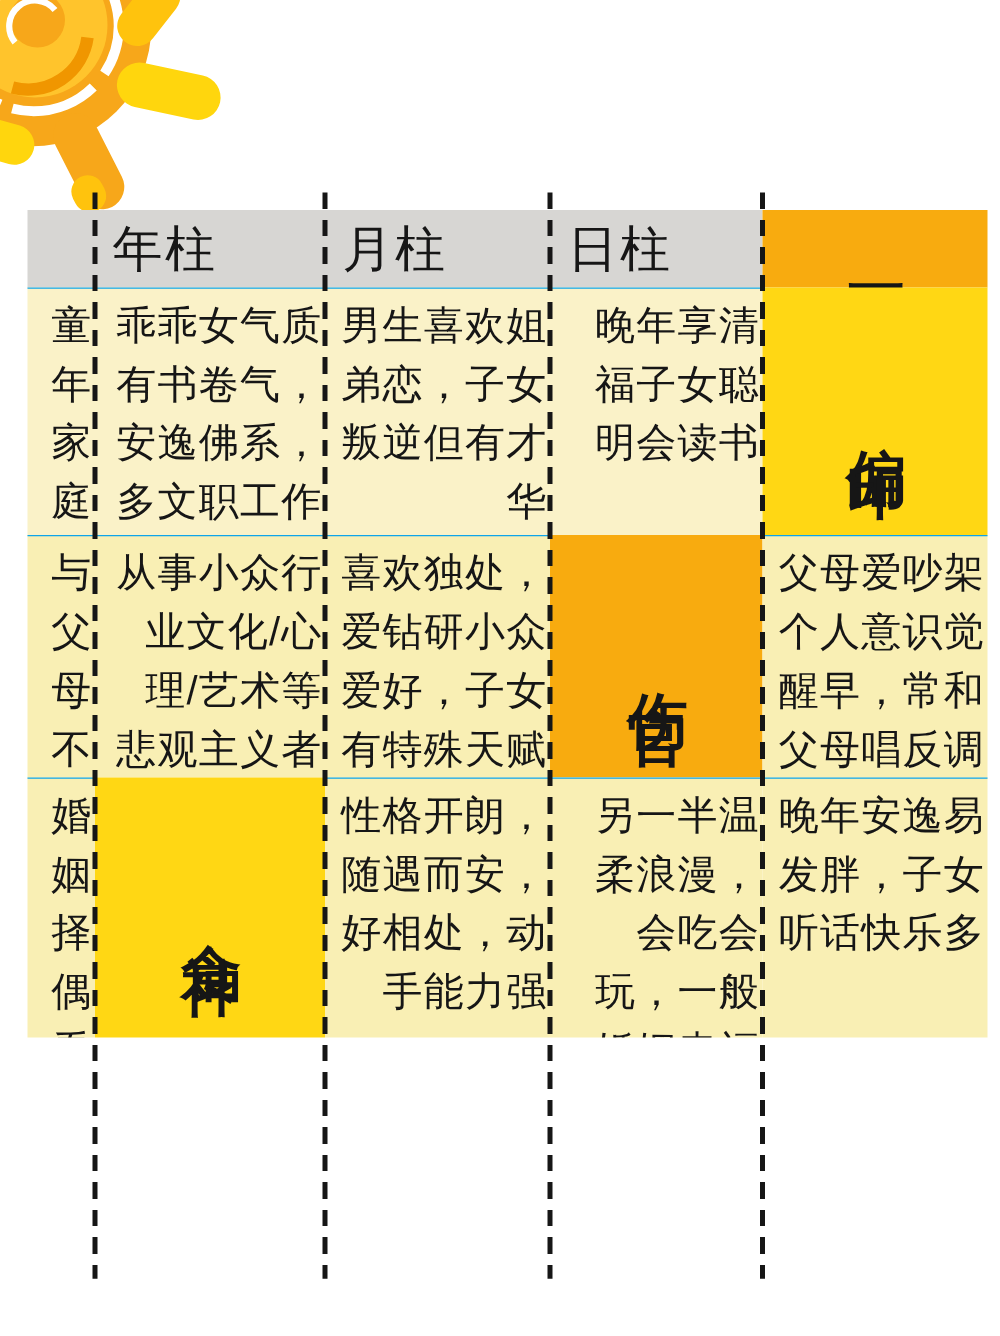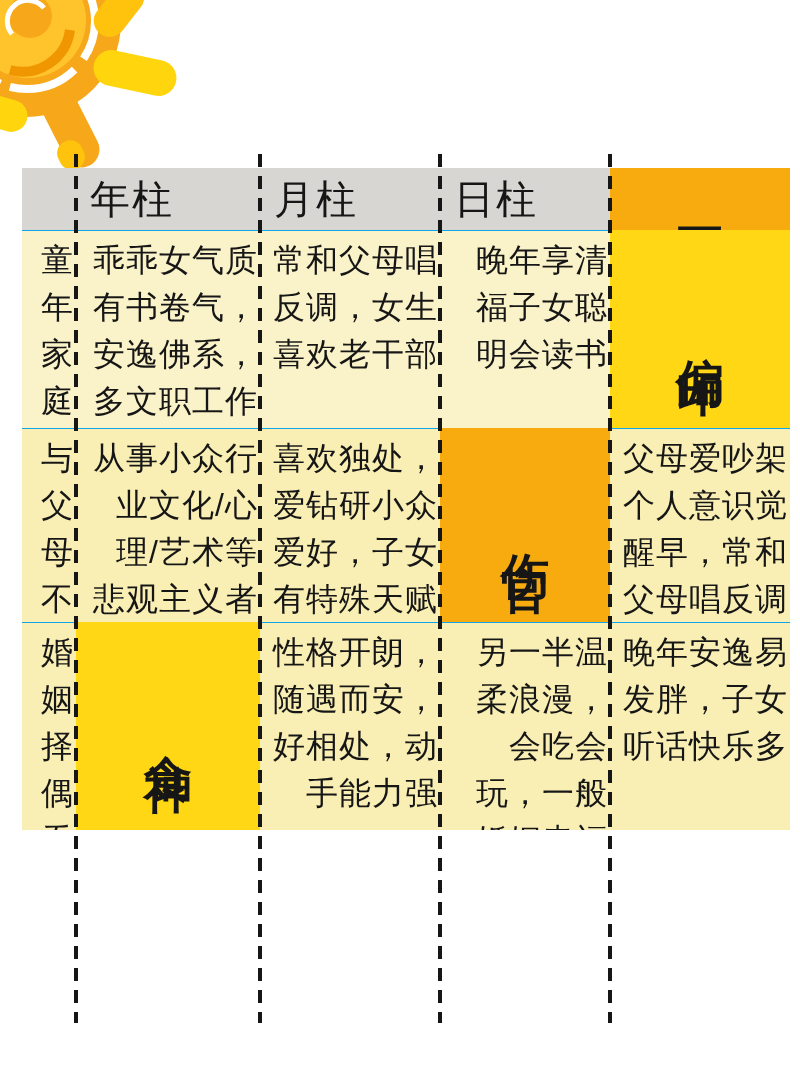--- a/index.html
+++ b/index.html
@@ -84,21 +84,21 @@
   <div class="hcorner"></div>
   <div class="hcell">年柱</div>
   <div class="hcell">月柱</div>
   <div class="hcell">日柱</div>
 
   <div class="rlabel orange">
     <span>正印</span>
   </div>
   <div class="cell r1">童年家庭和睦，会听妈妈的话，从小爱学习</div>
   <div class="cell r1">乖乖女气质有书卷气，安逸佛系，多文职工作</div>
-  <div class="cell r1">常和父母唱反调，女生喜欢老干部</div>
+  <div class="cell r1">男生喜欢姐弟恋，子女叛逆但有才华</div>
   <div class="cell r1">晚年享清福子女聪明会读书</div>
 
   <div class="rlabel yellow">
     <span>偏印</span>
   </div>
   <div class="cell">与父母不亲近，从小特立独行，孤僻社恐</div>
   <div class="cell">从事小众行业文化/心理/艺术等悲观主义者</div>
   <div class="cell">喜欢独处，爱钻研小众爱好，子女有特殊天赋</div>
 
   <div class="rlabel orange">

